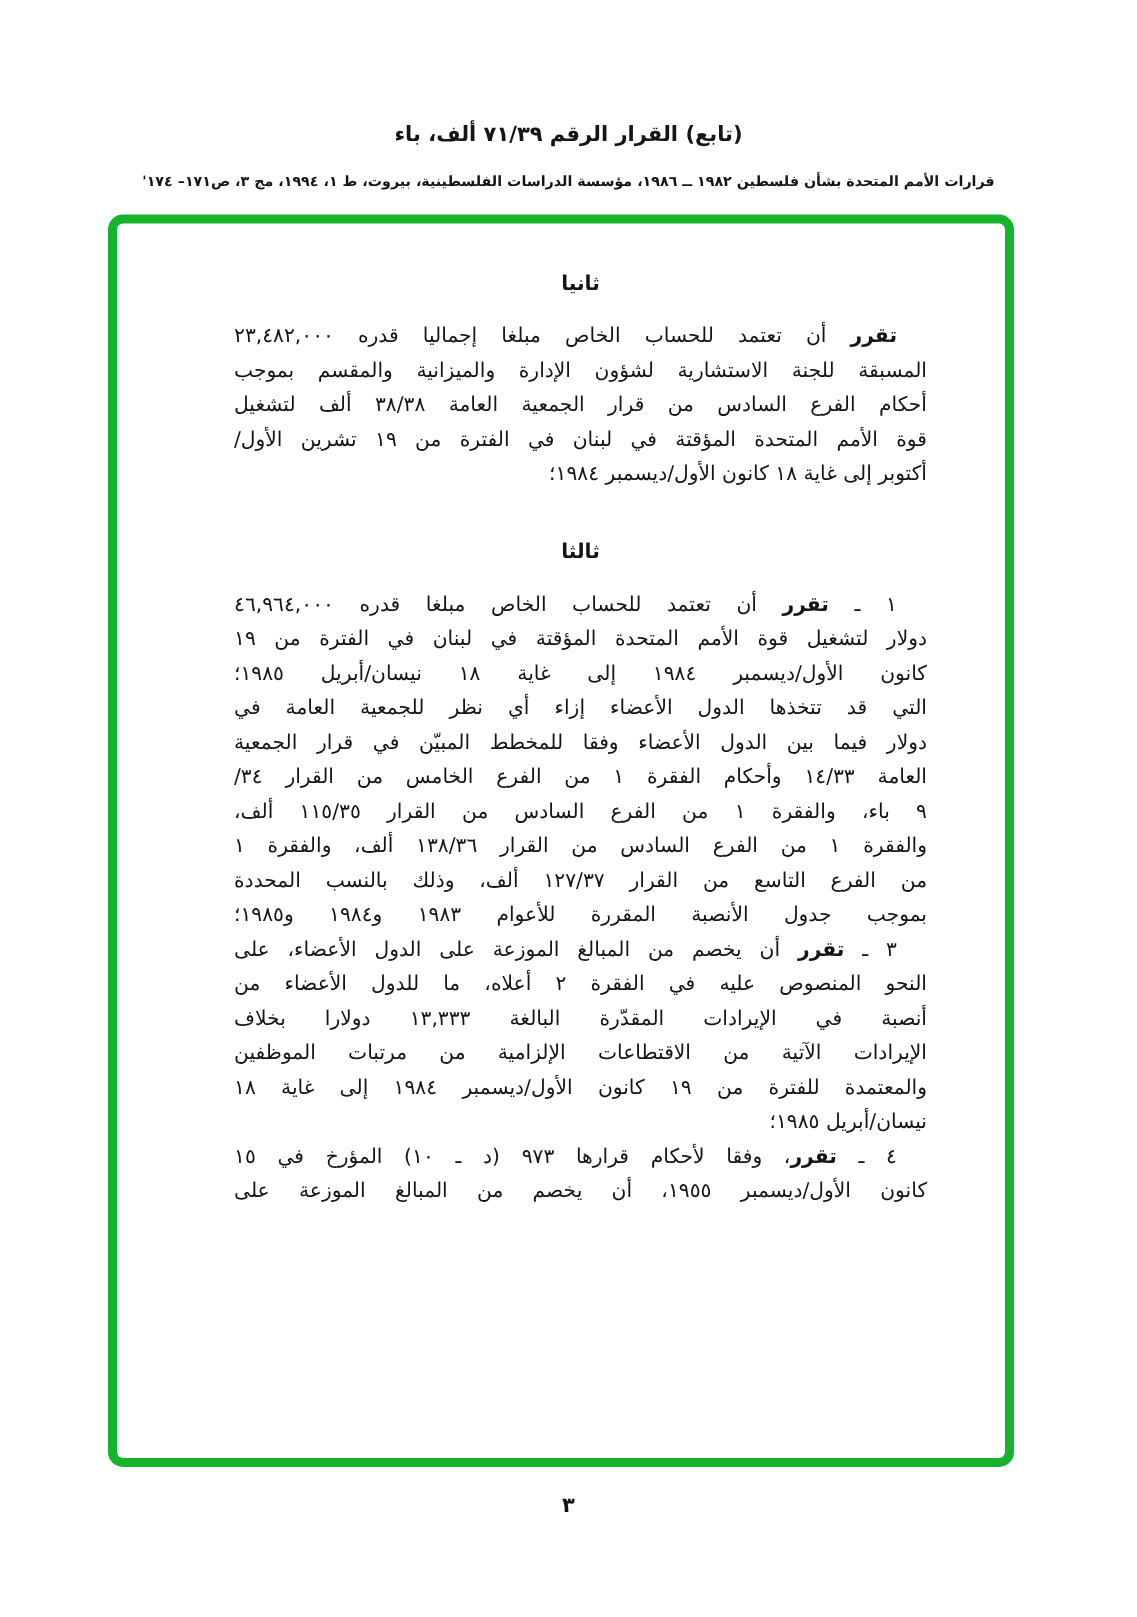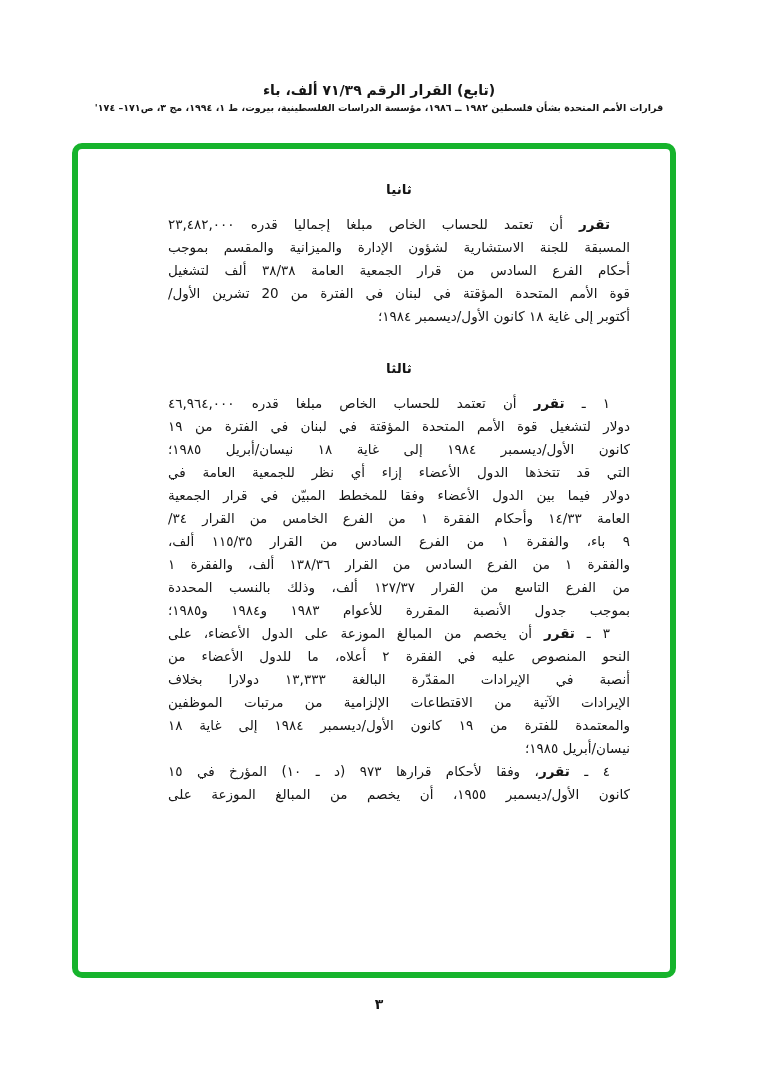--- a/index.html
+++ b/index.html
@@ -16,37 +16,37 @@
     top: 82px; left: 0; right: 0;
     text-align: center;
     direction: rtl;
   }
   .header-title {
     font-size: 14px;
     font-weight: bold;
     letter-spacing: 0;
   }
   .header-source {
-    margin-top: 4px;
+    margin-top: 18px;
     font-size: 9.5px;
     font-weight: bold;
     white-space: nowrap;
   }
   .document-frame {
     position: absolute;
     left: 72px; top: 143px;
     width: 604px; height: 835px;
     border: 6px solid #16b32c;
     border-radius: 10px;
     background: #ffffff;
   }
   .text-column {
     position: absolute;
     top: 0;
-    right: 40px;
+    right: 52px;
     width: 462px;
     direction: rtl;
   }
   .section-heading {
     margin: 31px 0 14px;
     text-align: center;
     font-size: 13.5px;
     font-weight: bold;
     line-height: 19px;
   }
@@ -78,21 +78,21 @@
   <div class="header-title">(تابع) القرار الرقم ٧١/٣٩ ألف، باء</div>
   <div class="header-source">قرارات الأمم المتحدة بشأن فلسطين ١٩٨٢ ــ ١٩٨٦، مؤسسة الدراسات الفلسطينية، بيروت، ط ١، ١٩٩٤، مج ٣، ص١٧١– ١٧٤'</div>
 </div>
 
 <div class="document-frame" style="border-color: rgb(22, 179, 44);">
   <div class="text-column">
       <div class="section-heading">ثانيا</div>
       <div class="line indent"><b>تقرر</b><span> أن تعتمد للحساب الخاص مبلغا إجماليا قدره ٢٣,٤٨٢,٠٠٠</span></div>
       <div class="line"><span>المسبقة للجنة الاستشارية لشؤون الإدارة والميزانية والمقسم بموجب</span></div>
       <div class="line"><span>أحكام الفرع السادس من قرار الجمعية العامة ٣٨/٣٨ ألف لتشغيل</span></div>
-      <div class="line"><span>قوة الأمم المتحدة المؤقتة في لبنان في الفترة من 20 تشرين الأول/</span></div>
+      <div class="line"><span>قوة الأمم المتحدة المؤقتة في لبنان في الفترة من ١٩ تشرين الأول/</span></div>
       <div class="line last"><span>أكتوبر إلى غاية ١٨ كانون الأول/ديسمبر ١٩٨٤؛</span></div>
       <div class="section-heading">ثالثا</div>
       <div class="line indent"><span>١ ـ </span><b>تقرر</b><span> أن تعتمد للحساب الخاص مبلغا قدره ٤٦,٩٦٤,٠٠٠</span></div>
       <div class="line"><span>دولار لتشغيل قوة الأمم المتحدة المؤقتة في لبنان في الفترة من ١٩</span></div>
       <div class="line"><span>كانون الأول/ديسمبر ١٩٨٤ إلى غاية ١٨ نيسان/أبريل ١٩٨٥؛</span></div>
       <div class="line"><span>التي قد تتخذها الدول الأعضاء إزاء أي نظر للجمعية العامة في</span></div>
       <div class="line"><span>دولار فيما بين الدول الأعضاء وفقا للمخطط المبيّن في قرار الجمعية</span></div>
       <div class="line"><span>العامة ١٤/٣٣ وأحكام الفقرة ١ من الفرع الخامس من القرار ٣٤/</span></div>
       <div class="line"><span>٩ باء، والفقرة ١ من الفرع السادس من القرار ١١٥/٣٥ ألف،</span></div>
       <div class="line"><span>والفقرة ١ من الفرع السادس من القرار ١٣٨/٣٦ ألف، والفقرة ١</span></div>

